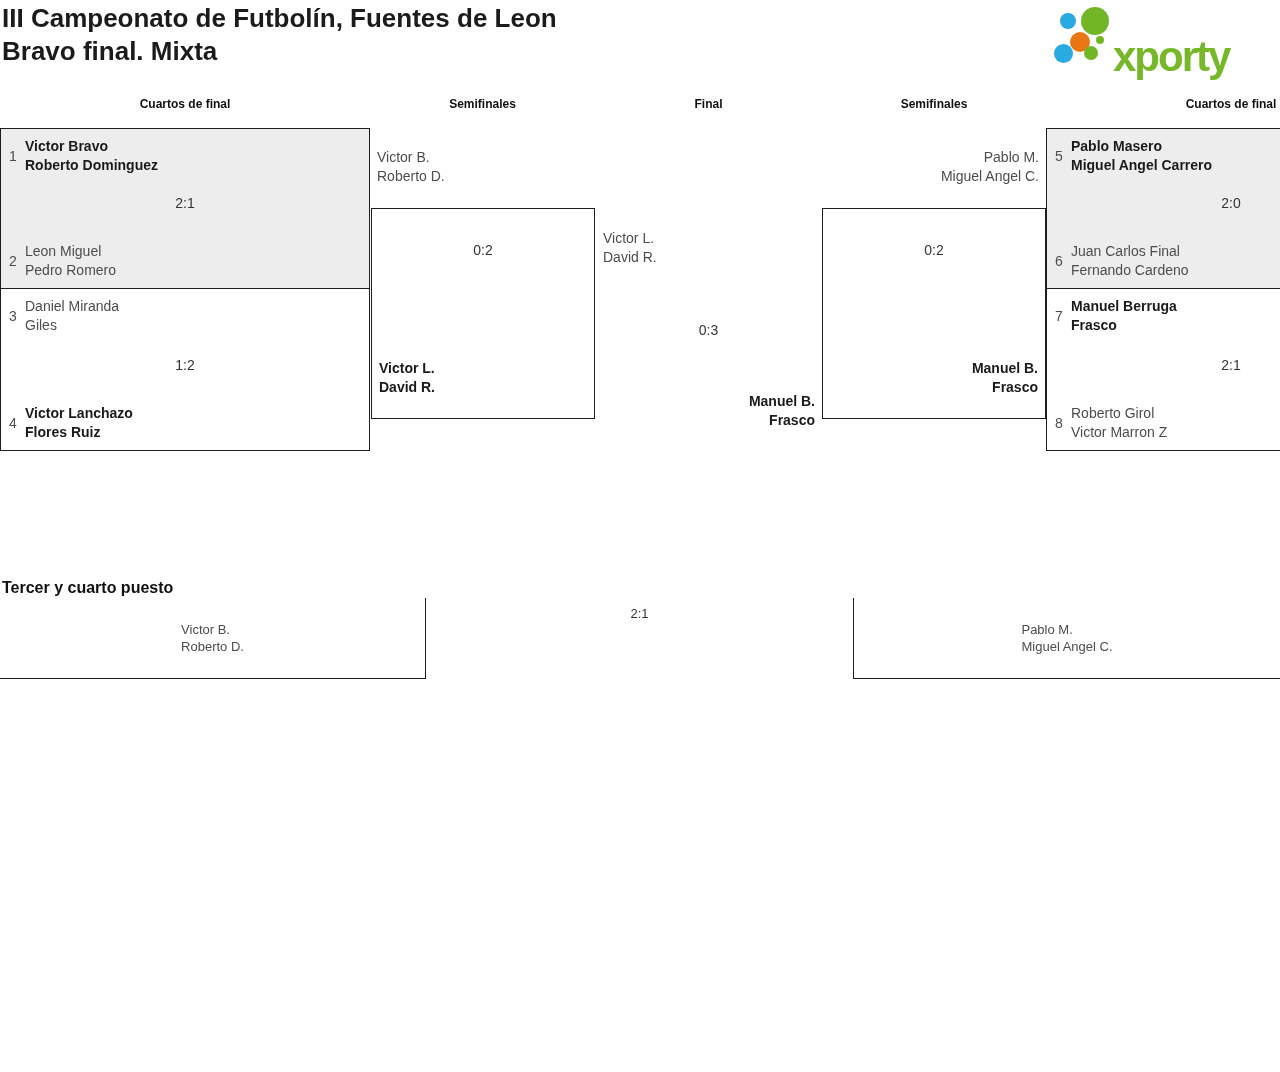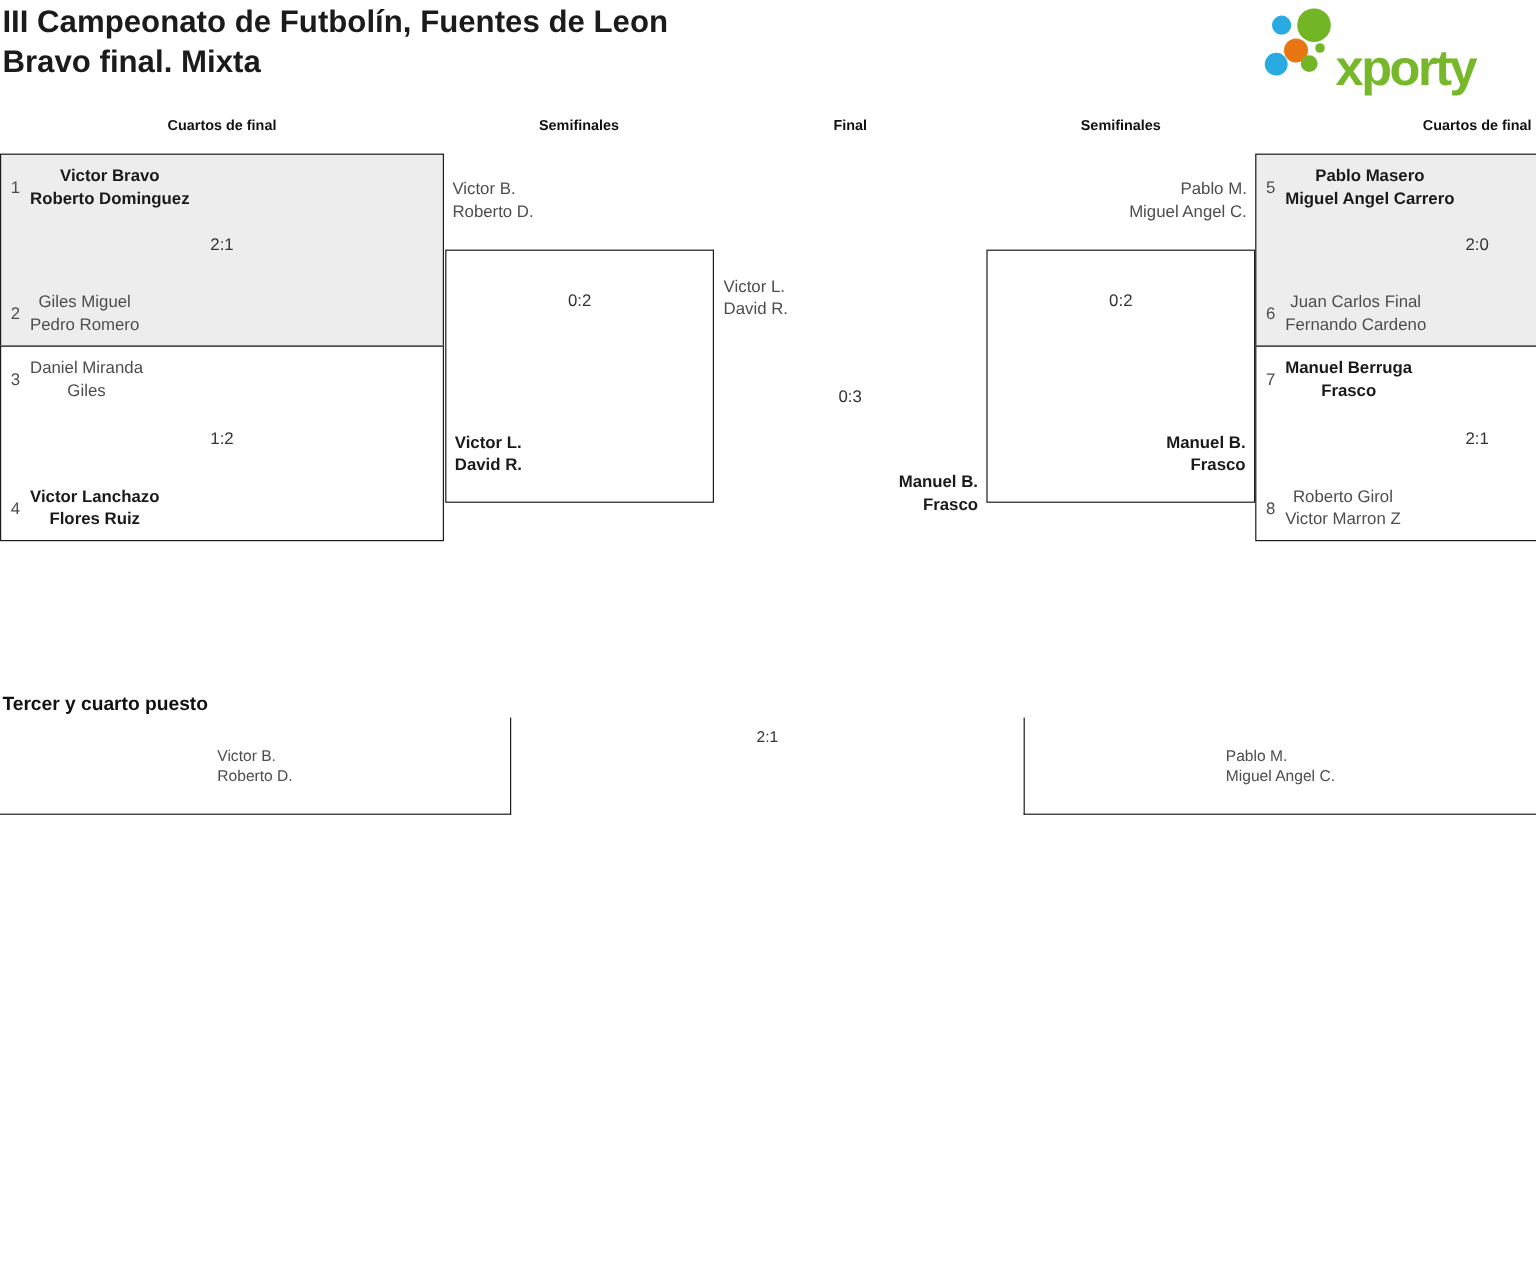--- a/index.html
+++ b/index.html
@@ -40,21 +40,21 @@
   .match-box.shaded { background:#ededed; }
   .qf1 { left:0;      top:128px; height:161px; }
   .qf2 { left:0;      top:288px; height:163px; }
   .qf3 { left:1046px; top:128px; height:161px; }
   .qf4 { left:1046px; top:288px; height:163px; }
 
   .team-row { position:absolute; left:8px; right:8px; display:flex; align-items:center; }
   .team-row.top    { top:8px; }
   .team-row.bottom { bottom:8px; }
   .seed { width:14px; flex:0 0 14px; font-size:14px; color:#4d4d4d; text-align:left; }
-  .team-names { margin-left:2px; font-size:14px; line-height:19px;text-align:center; }
+  .team-names { margin-left:2px; font-size:14px; line-height:19px; }
   .loser  { color:#4d4d4d; font-weight:400; }
   .winner { color:#1a1a1a; font-weight:700; }
   .box-score { position:absolute; top:66px; left:0; width:100%; text-align:center;
                font-size:14px; color:#333; }
   .qf2 .box-score, .qf4 .box-score { top:68px;text-align:center; }
 
   
   .sf-box { position:absolute; top:208px; height:211px; border:1px solid #1d1d1d; background:transparent; }
   .sf1-box { left:371px; width:224px; }
   .sf2-box { left:822px; width:224px; }
@@ -115,21 +115,21 @@
       <span class="seed">1</span>
       <span class="team-names winner">
         <div>Victor Bravo</div>
         <div>Roberto Dominguez</div>
       </span>
     </div>
     <div class="box-score">2:1</div>
     <div class="team-row bottom">
       <span class="seed">2</span>
       <span class="team-names loser">
-        <div>Giles Miguel</div>
+        <div>Leon Miguel</div>
         <div>Pedro Romero</div>
       </span>
     </div>
   </div>
 
   <div class="match-box qf2">
     <div class="team-row top">
       <span class="seed">3</span>
       <span class="team-names loser">
         <div>Daniel Miranda</div>

